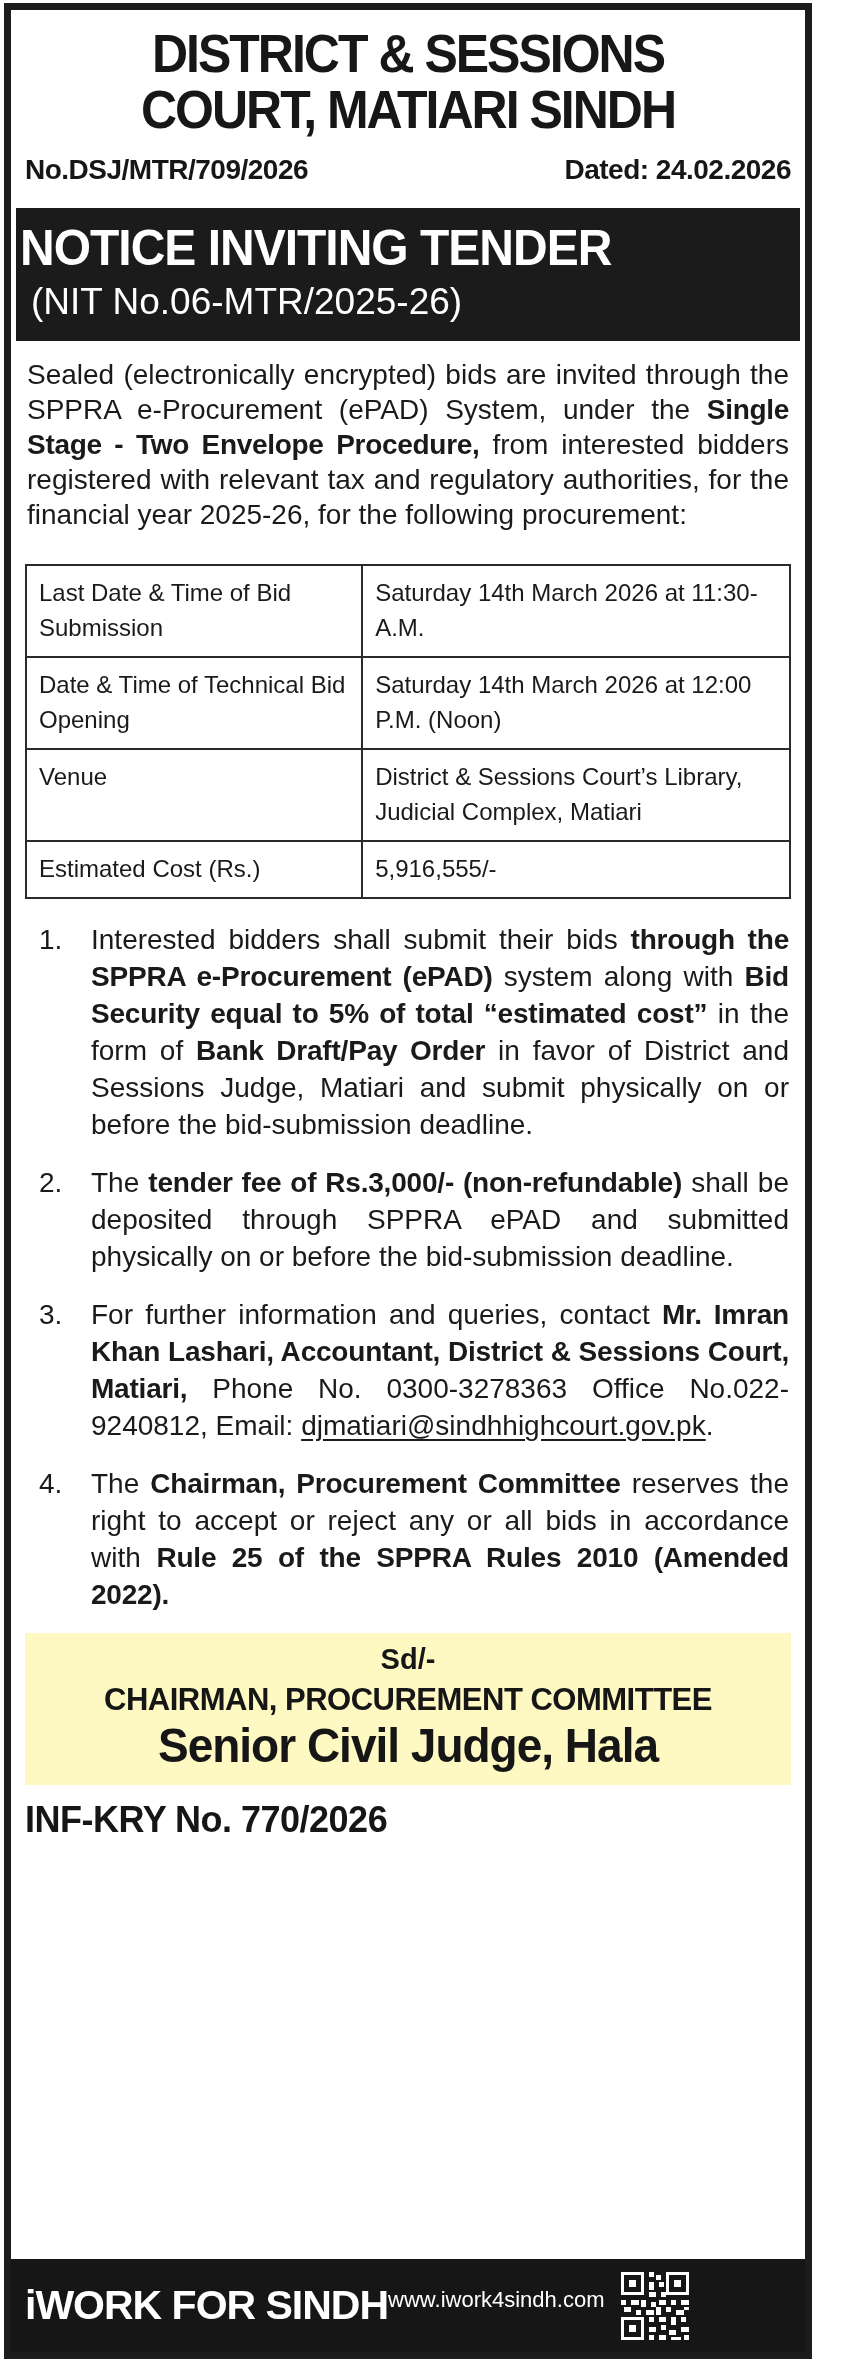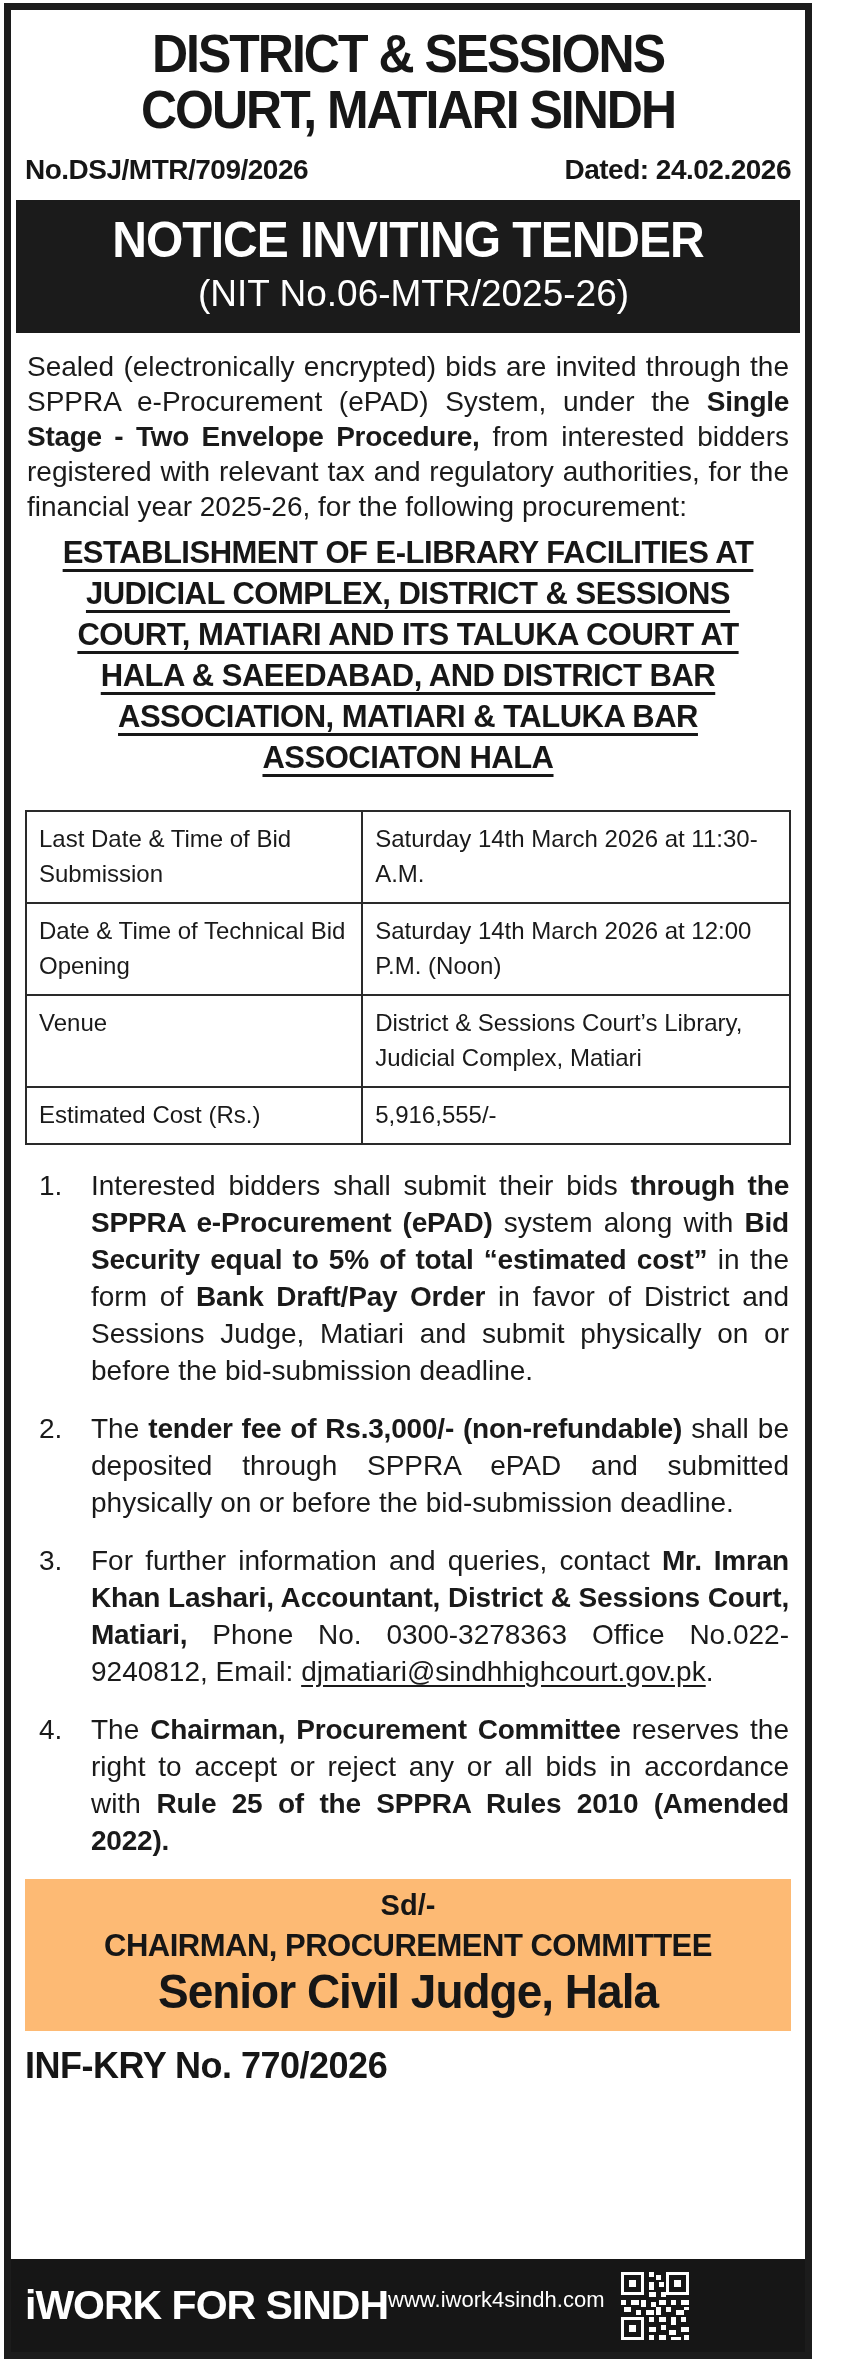--- a/index.html
+++ b/index.html
@@ -4,25 +4,25 @@
 <style>
   html,body{margin:0;padding:0;background:#ffffff;}
   body{width:854px;font-family:"Liberation Sans",sans-serif;color:#161616;}
   .page{width:816px;height:2363px;box-sizing:border-box;background:#fff;overflow:hidden;}
   .frame{margin:3px 4px;height:2356px;box-sizing:border-box;border:7px solid #1c1c1c;
          display:flex;flex-direction:column;background:#fff;}
   
   .doc-title{margin:16px 10px 0;text-align:center;font-weight:bold;
              font-size:50px;line-height:1.12;letter-spacing:-2px;color:#171717;}
   .doc-title span{display:block;transform:scaleY(1.08);}
-  .ref-row{display:flex;justify-content:space-between;margin:16px 14px 0;
+  .ref-row{display:flex;justify-content:space-between;margin:16px 14px 8px;
            font-weight:bold;font-size:28px;letter-spacing:-0.5px;}
   
-  .banner{margin:14px 5px 0;background:#1b1b1b;color:#fff;text-align:center;
-          padding:12px 11px 16px;}
+  .banner{margin:14px 5px 0;background:#1b1b1b;color:#fff;text-align:left;
+          padding:12px 4px 16px;}
   .banner-title{font-weight:bold;font-size:48px;letter-spacing:-1px;line-height:1.15;
                 transform:scaleY(1.05);}
   .banner-sub{font-size:37px;line-height:1.25;margin-top:4px;margin-left:11px;}
   
   .intro{margin:16px 16px 0;font-size:28px;line-height:35px;text-align:justify;color:#1a1a1a;}
   .intro b{letter-spacing:-0.3px;}
   
   .proc-heading{margin:8px 22px 0;text-align:center;font-weight:bold;font-size:31px;
                 line-height:41px;letter-spacing:-0.5px;color:#171717;}
   .proc-heading span{text-decoration:underline;text-decoration-thickness:3px;text-underline-offset:6px;}
@@ -32,21 +32,21 @@
   .sched td{border:2px solid #2a2a2a;padding:9px 12px 11px;vertical-align:top;}
   .sched td.lbl{width:44%;}
   
   .terms{margin:22px 14px 0;display:flex;flex-direction:column;gap:21px;}
   .term{display:flex;font-size:28px;line-height:37px;color:#1a1a1a;}
   .term-num{flex:none;width:66px;padding-left:14px;box-sizing:border-box;}
   .term-body{flex:1;text-align:justify;padding-right:2px;}
   .term-body b{letter-spacing:-0.2px;}
   .email{text-decoration:underline;text-underline-offset:4px;}
   
-  .sig{margin:20px 14px 0;background:#fdba74;text-align:center;padding:10px 8px 14px;}
+  .sig{margin:20px 14px 0;background:#fef9c3;text-align:center;padding:10px 8px 14px;}
   .sig-sd{font-size:29px;font-weight:bold;}
   .sig-committee{font-size:31px;font-weight:bold;letter-spacing:-0.5px;margin-top:6px;}
   .sig-designation{font-size:46px;font-weight:bold;letter-spacing:-1px;line-height:1.1;
                    transform:scaleY(1.05);margin-top:2px;}
   .sig-court{font-size:29px;margin-top:4px;}
   
   .inf{margin:14px 14px 0;font-weight:bold;font-size:36px;letter-spacing:-0.5px;}
   
   .footer{margin-top:auto;background:#161616;color:#fff;height:93px;
           display:flex;align-items:center;box-sizing:border-box;padding:0 12px 0 14px;}
@@ -74,23 +74,20 @@
       <span>Dated: 24.02.2026</span>
     </div>
 
     <div class="banner">
       <div class="banner-title">NOTICE INVITING TENDER</div>
       <div class="banner-sub">(NIT No.06-MTR/2025-26)</div>
     </div>
 
     <p class="intro"><span>Sealed (electronically encrypted) bids are invited through the SPPRA e-Procurement (ePAD) System, under the </span><b>Single Stage - Two Envelope Procedure,</b><span> from interested bidders registered with relevant tax and regulatory authorities, for the financial year 2025-26, for the following procurement:</span></p>
 
-    <div class="proc-heading">
-      <span>ESTABLISHMENT OF E-LIBRARY FACILITIES AT JUDICIAL COMPLEX, DISTRICT &amp; SESSIONS COURT, MATIARI AND ITS TALUKA COURT AT HALA &amp; SAEEDABAD, AND DISTRICT BAR ASSOCIATION, MATIARI &amp; TALUKA BAR ASSOCIATON HALA</span>
-    </div>
 
     <table class="sched">
       <tbody>
         <tr>
           <td class="lbl">Last Date &amp; Time of Bid Submission</td>
           <td>Saturday 14th March 2026 at 11:30-A.M.</td>
         </tr>
         <tr>
           <td class="lbl">Date &amp; Time of Technical Bid Opening</td>
           <td>Saturday 14th March 2026 at 12:00 P.M. (Noon)</td>

